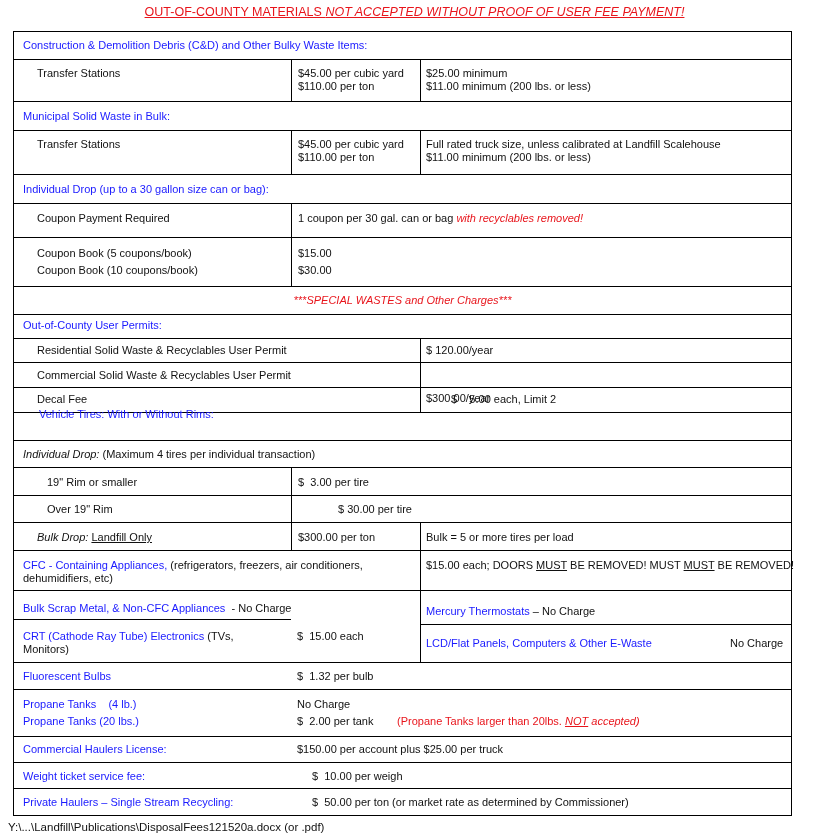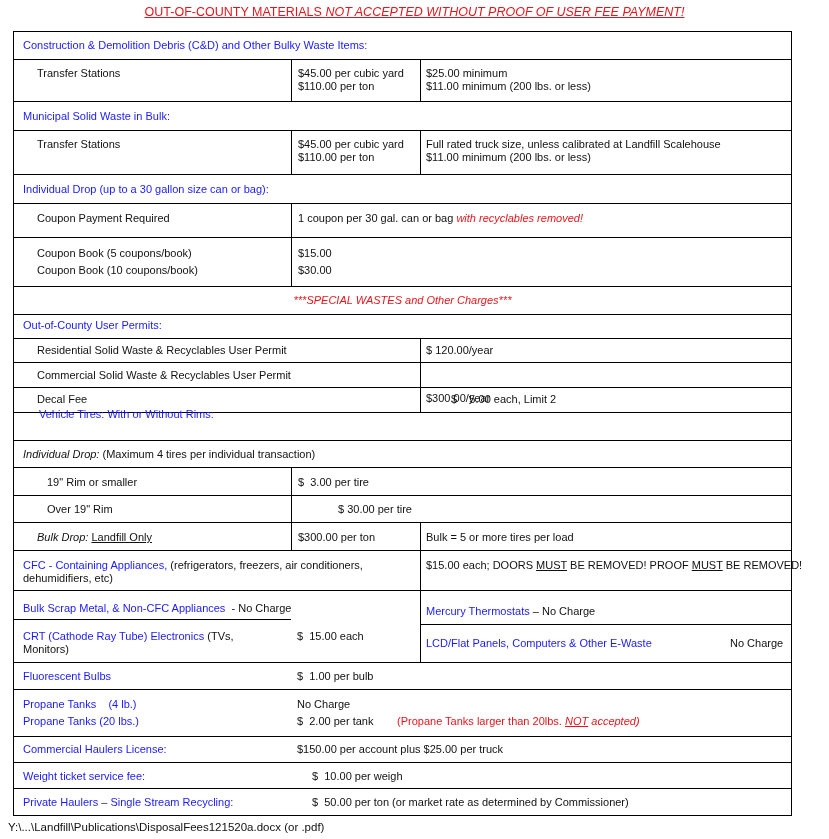--- a/index.html
+++ b/index.html
@@ -101,33 +101,33 @@
 <div class="t" style="left:47px; top:476px;">19" Rim or smaller</div>
 <div class="t" style="left:298px; top:476px; white-space:pre;">$  3.00 per tire</div>
 <div class="t" style="left:47px; top:503px;">Over 19" Rim</div>
 <div class="t" style="left:298px; top:503px;margin-left:40px;">$ 30.00 per tire</div>
 <div class="t" style="left:37px; top:531px;"><span class="it">Bulk Drop:</span> <span class="u">Landfill Only</span></div>
 <div class="t" style="left:298px; top:531px;">$300.00 per ton</div>
 <div class="t" style="left:426px; top:531px;">Bulk = 5 or more tires per load</div>
 
 <div class="t" style="left:23px; top:559px;"><span class="blue">CFC - Containing Appliances,</span><span> (refrigerators, freezers, air conditioners,</span></div>
 <div class="t" style="left:23px; top:572px;">dehumidifiers, etc)</div>
-<div class="t" style="left:426px; top:559px;"><span>$15.00 each; DOORS </span><span class="u">MUST</span><span> BE REMOVED!  PROOF </span><span class="u">MUST</span><span> BE REMOVED!</span></div>
+<div class="t" style="left:426px; top:559px;"><span>$15.00 each; DOORS </span><span class="u">MUST</span><span> BE REMOVED!  MUST </span><span class="u">MUST</span><span> BE REMOVED!</span></div>
 
 <div class="t" style="left:23px; top:602px; white-space:pre;"><span class="blue">Bulk Scrap Metal, &amp; Non-CFC Appliances</span><span>  - No Charge</span></div>
 <div class="t" style="left:426px; top:605px;"><span class="blue">Mercury Thermostats</span><span> – No Charge</span></div>
 
 <div class="t" style="left:23px; top:630px;text-align:right;"><span class="blue">CRT (Cathode Ray Tube) Electronics</span><span> (TVs,</span></div>
 <div class="t" style="left:23px; top:643px;">Monitors)</div>
 <div class="t" style="left:297px; top:630px; white-space:pre;">$  15.00 each</div>
 <div class="t blue" style="left:426px; top:637px;">LCD/Flat Panels, Computers &amp; Other E-Waste</div>
 <div class="t" style="left:730px; top:637px;">No Charge</div>
 
 <div class="t blue" style="left:23px; top:670px;">Fluorescent Bulbs</div>
-<div class="t" style="left:297px; top:670px; white-space:pre;">$  1.00 per bulb</div>
+<div class="t" style="left:297px; top:670px; white-space:pre;">$  1.32 per bulb</div>
 
 <div class="t blue" style="left:23px; top:698px; white-space:pre;">Propane Tanks    (4 lb.)</div>
 <div class="t blue" style="left:23px; top:715px;">Propane Tanks (20 lbs.)</div>
 <div class="t" style="left:297px; top:698px;">No Charge</div>
 <div class="t" style="left:297px; top:715px; white-space:pre;">$  2.00 per tank</div>
 <div class="t red" style="left:397px; top:715px;"><span>(Propane Tanks larger than 20lbs. </span><span class="it u">NOT</span><span class="it"> accepted)</span></div>
 
 <div class="t blue" style="left:23px; top:743px;">Commercial Haulers License:</div>
 <div class="t" style="left:297px; top:743px;">$150.00 per account plus $25.00 per truck</div>
 

